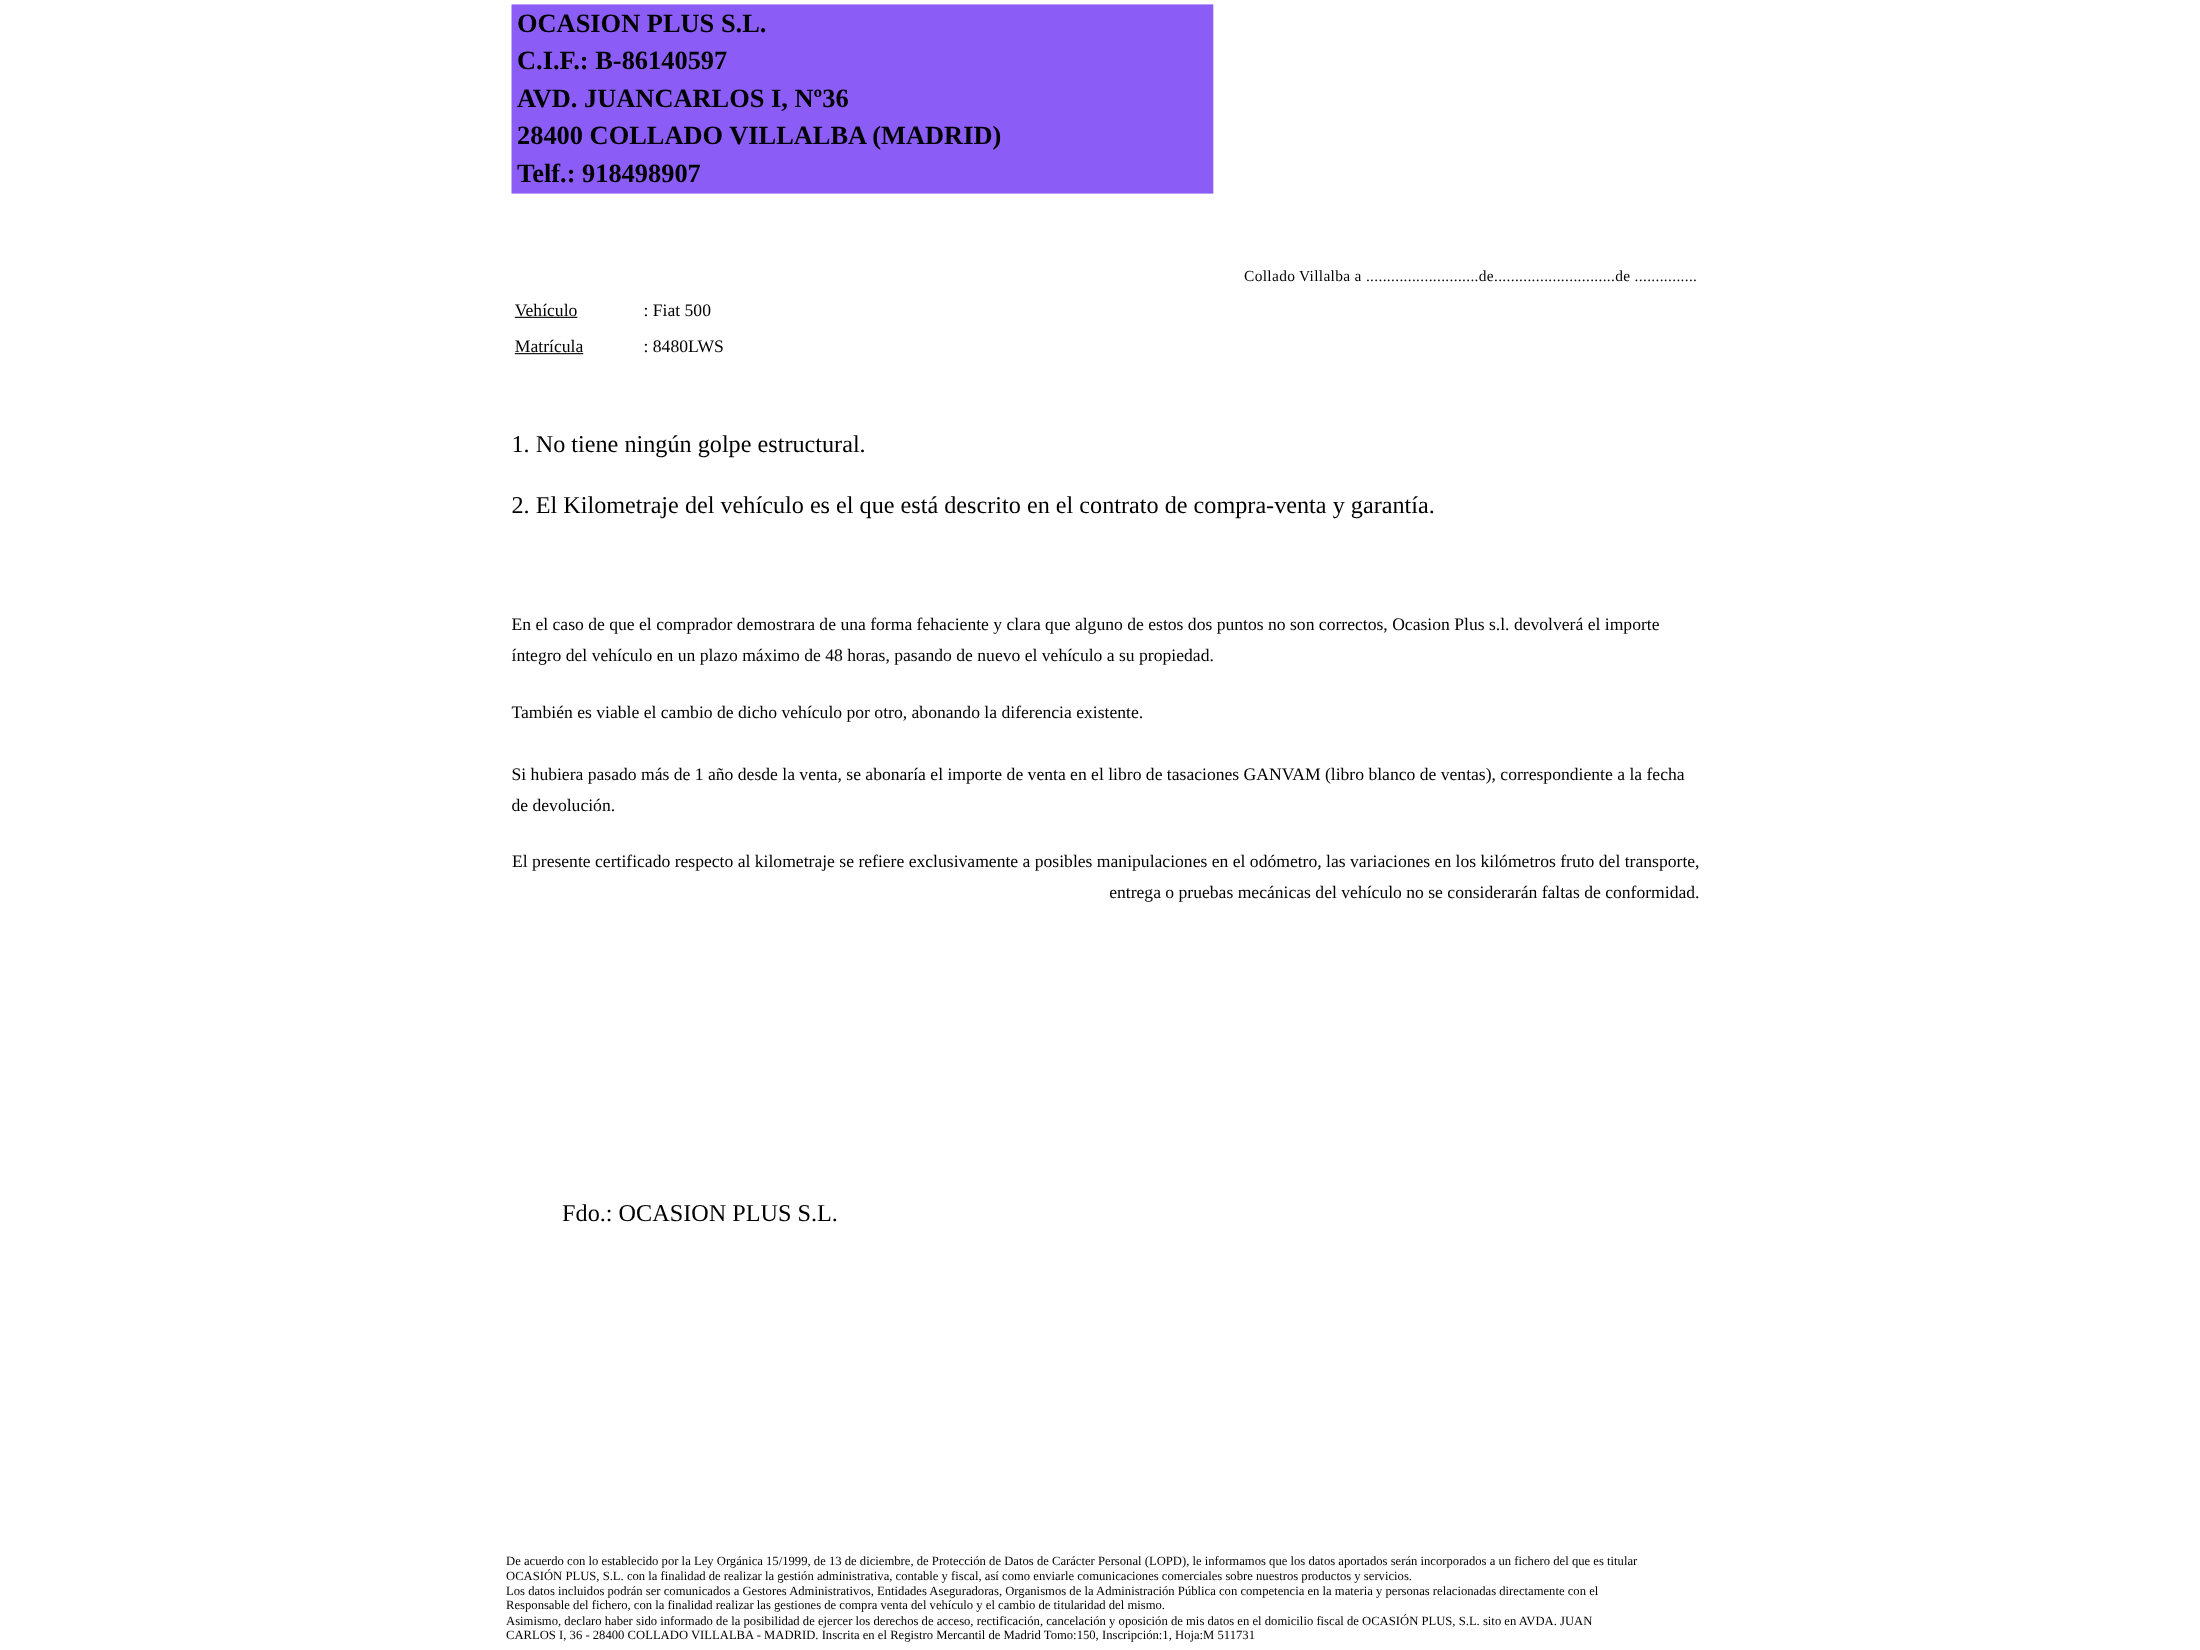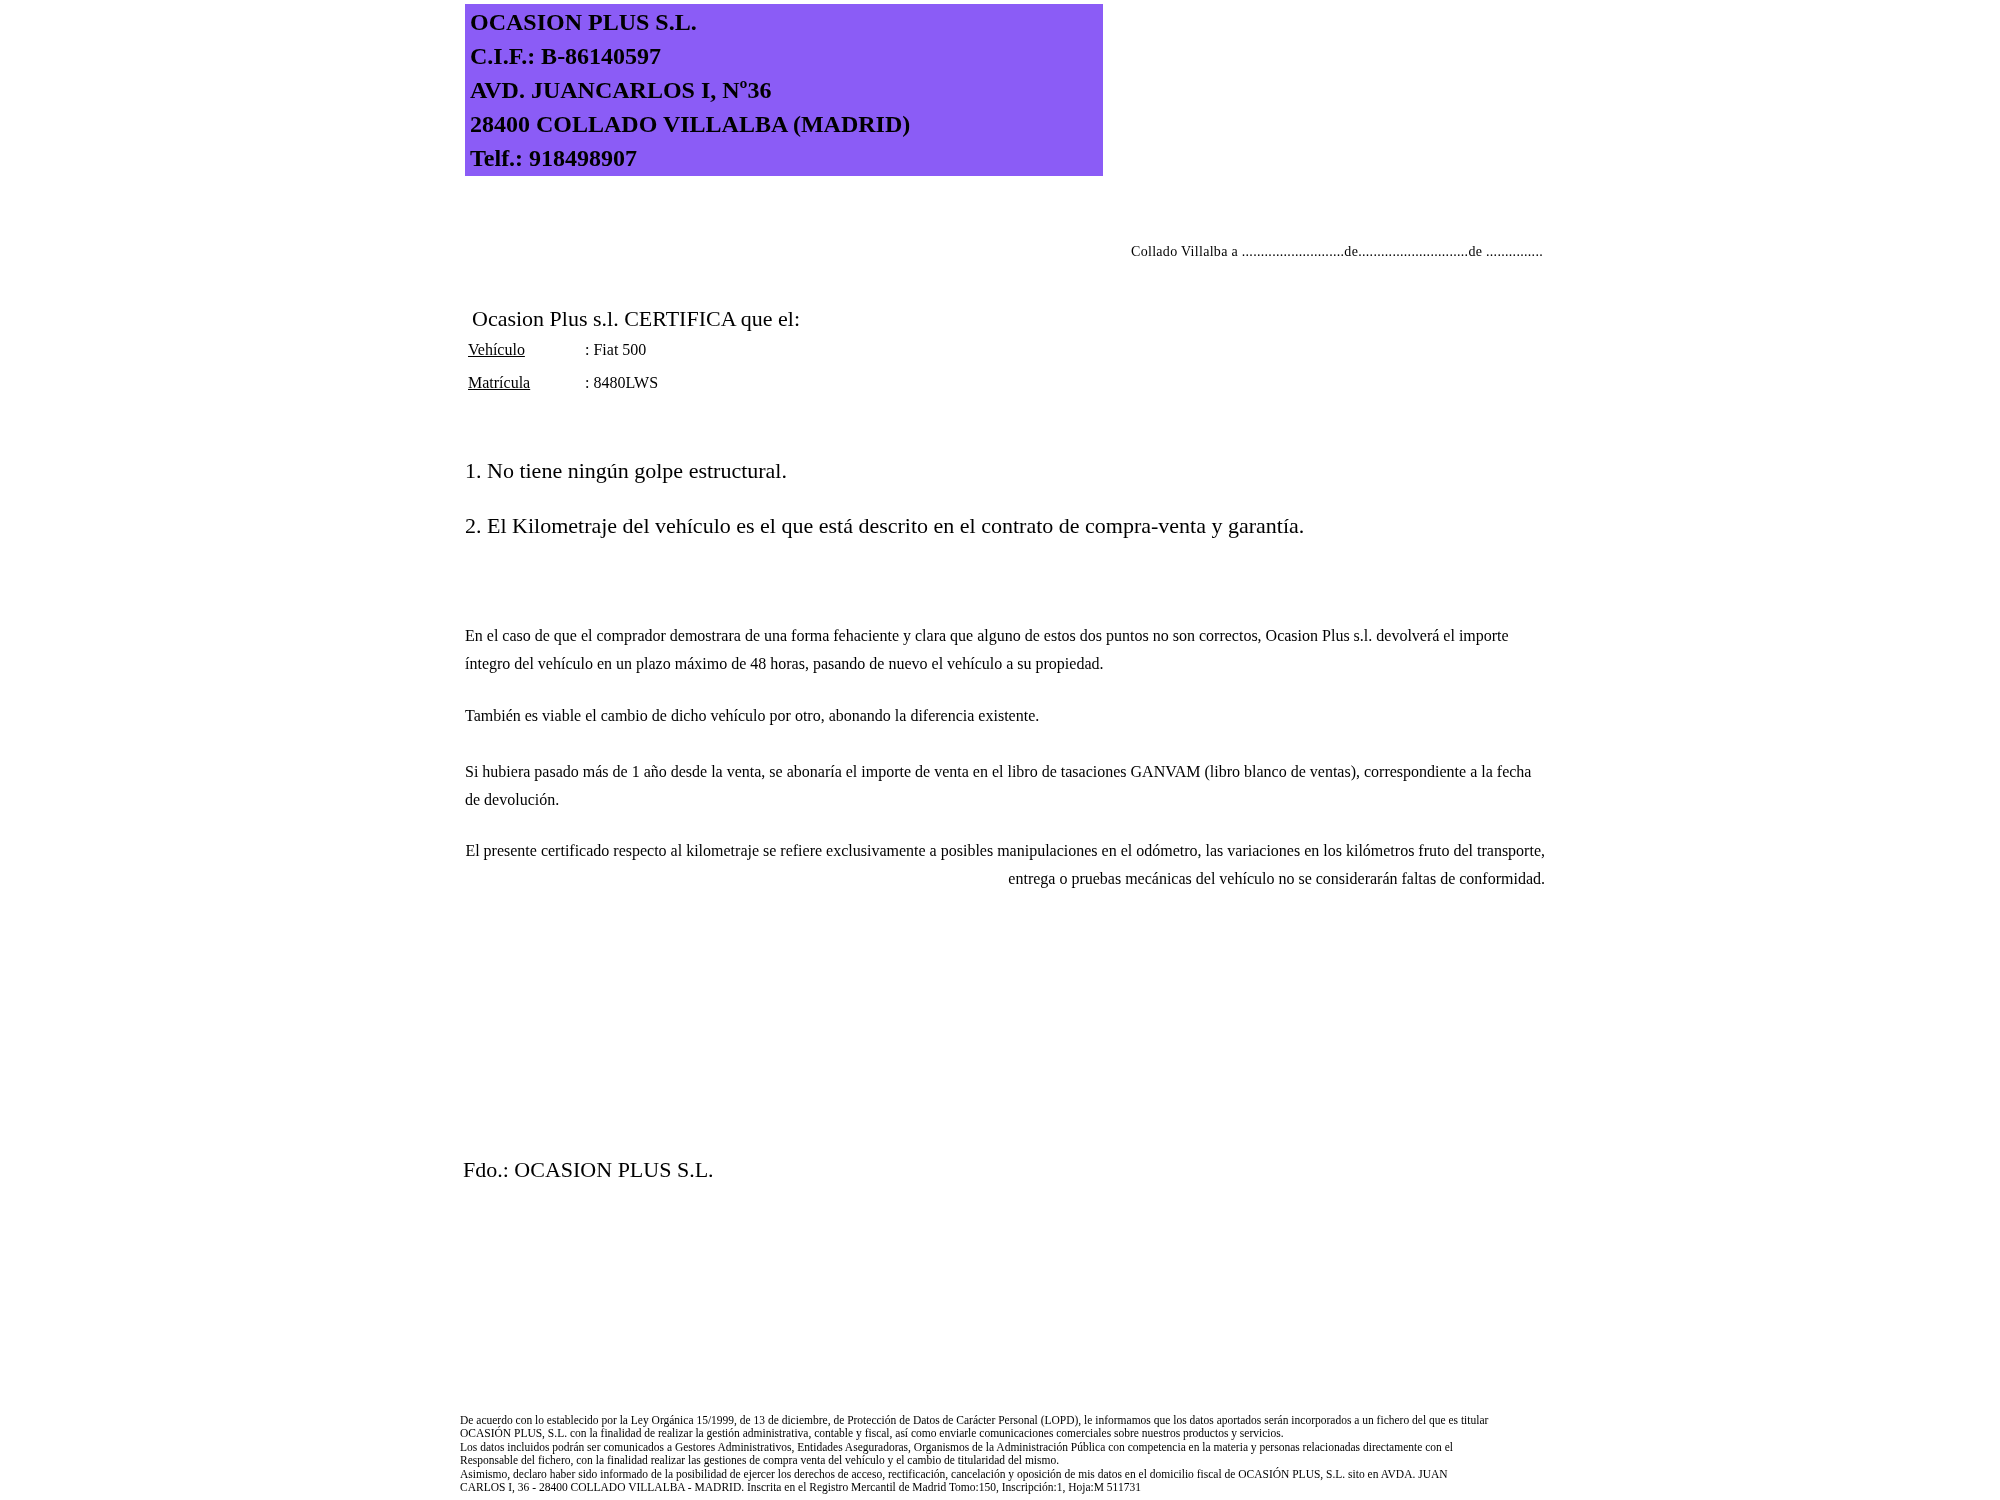--- a/index.html
+++ b/index.html
@@ -74,20 +74,21 @@
   }
   .para-1 { margin-top: 82px; }
   .para-2 { margin-top: 24px; }
   .para-3 { margin-top: 28px; }
   .para-4 { margin-top: 23px; text-align: right; }
   .signature {
     margin-top: 263px;
     padding-left: 3px;
     font-size: 22px;
     line-height: 28px;
+    margin-left: 48px;
   }
   .legal-footer {
     position: absolute;
     left: 460px;
     top: 1414px;
     font-size: 11.5px;
     line-height: 13.4px;
     white-space: nowrap;
   }
 </style>
@@ -100,21 +101,20 @@
     <div class="company-block">
       <div>OCASION PLUS S.L.</div>
       <div>C.I.F.: B-86140597</div>
       <div>AVD. JUANCARLOS I, Nº36</div>
       <div>28400 COLLADO VILLALBA (MADRID)</div>
       <div>Telf.: 918498907</div>
     </div>
 
     <div class="date-line">Collado Villalba a ...........................de.............................de ...............</div>
 
-    <div class="cert-intro">Ocasion Plus s.l. CERTIFICA que el:</div>
 
     <div class="field-row"><span class="field-label-wrap"><span class="field-label">Vehículo</span></span><span>: Fiat 500</span></div>
 
     <div class="field-row"><span class="field-label-wrap"><span class="field-label">Matrícula</span></span><span>: 8480LWS</span></div>
 
     <div class="point point-1">1. No tiene ningún golpe estructural.</div>
     <div class="point point-2">2. El Kilometraje del vehículo es el que está descrito en el contrato de compra-venta y garantía.</div>
 
     <div class="para para-1">En el caso de que el comprador demostrara de una forma fehaciente y clara que alguno de estos dos puntos no son correctos, Ocasion Plus s.l. devolverá el importe íntegro del vehículo en un plazo máximo de 48 horas, pasando de nuevo el vehículo a su propiedad.</div>
     <div class="para para-2">También es viable el cambio de dicho vehículo por otro, abonando la diferencia existente.</div>

